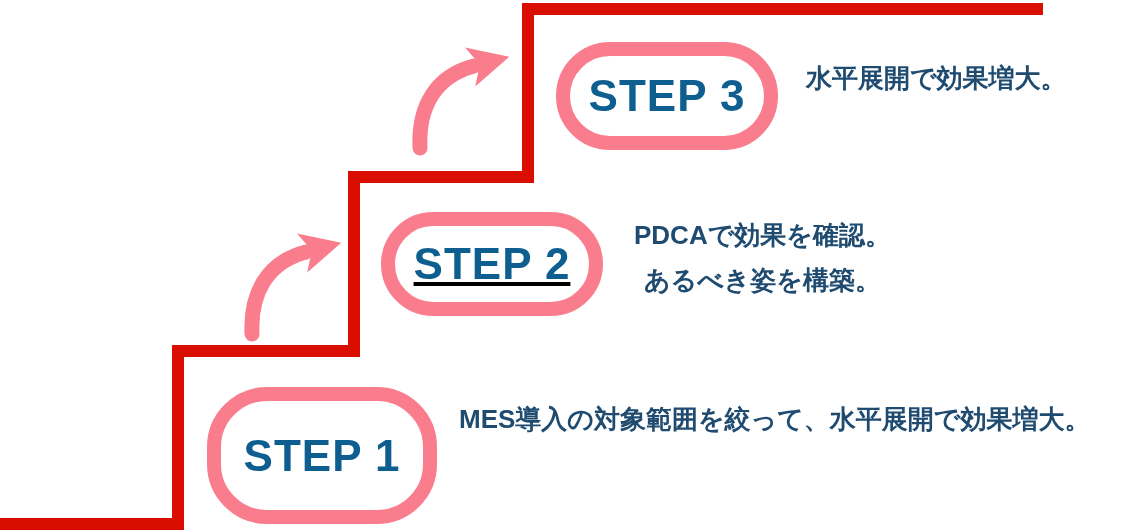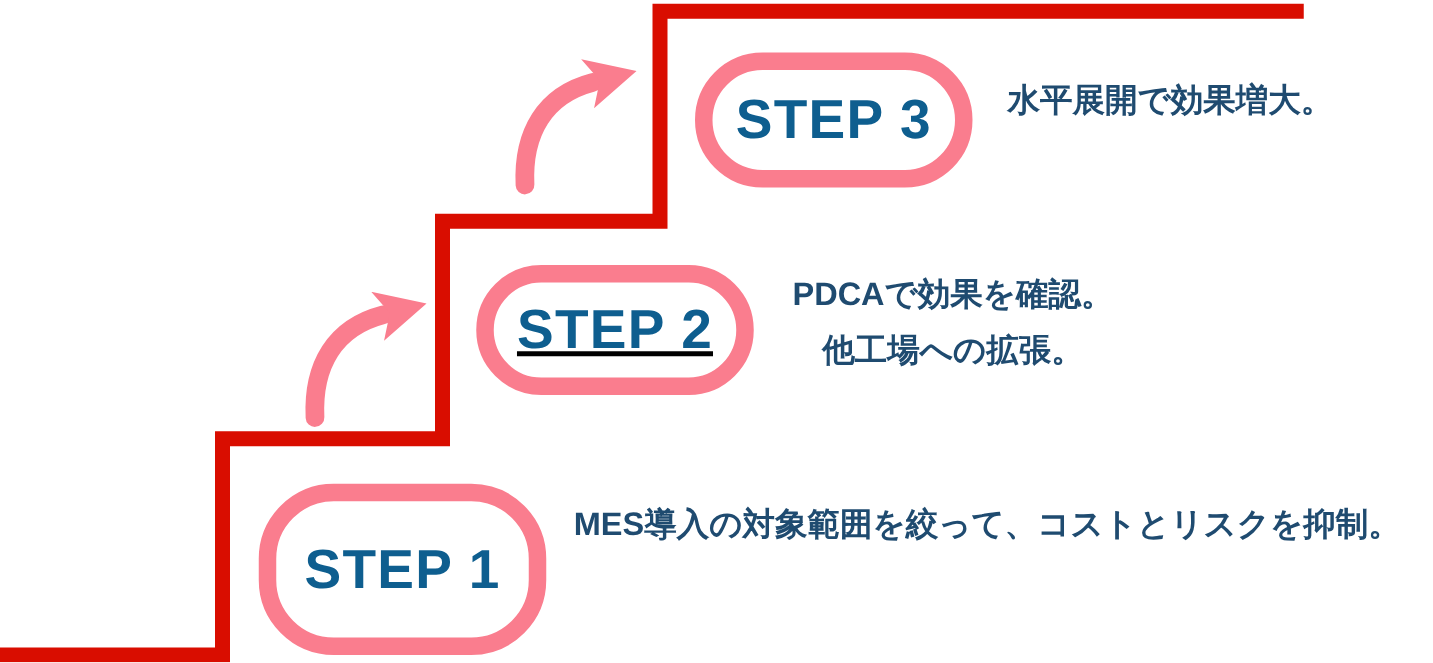--- a/index.html
+++ b/index.html
@@ -33,21 +33,21 @@
   .desc{
     position:absolute;
     color:#1F4B70;
     font-size:26px;
     font-weight:700;
     line-height:45px;
     white-space:nowrap;
   }
   .desc-1{left:459px;top:397px;}
   .desc-2{left:634px;top:213px;text-align:center;}
-  .desc-3{left:806px;top:58px;}
+  .desc-3{left:806px;top:58px;font-family:Liberation Mono, monospace;}
 </style>
 </head>
 <body>
 
 <div class="canvas">
 
   <svg class="layer" viewBox="0 0 1146 530" xmlns="http://www.w3.org/2000/svg">
     <defs>
       <marker id="ah" viewBox="0 0 10 10" refX="1" refY="5" markerWidth="2.7" markerHeight="2.7" orient="auto">
         <path d="M0,0 L10,5 L0,10 L2.5,5 Z" fill="#FA7D8E"></path>
@@ -67,25 +67,25 @@
 
   <div class="badge badge-2">
     <span class="label">STEP 2</span>
   </div>
 
   <div class="badge badge-3">
     <span class="label">STEP 3</span>
   </div>
 
   <div class="desc desc-1">
-    <div>MES導入の対象範囲を絞って、コストとリスクを抑制。</div>
+    <div>MES導入の対象範囲を絞って、水平展開で効果増大。</div>
   </div>
 
   <div class="desc desc-2">
     <div>PDCAで効果を確認。</div>
-    <div>他工場への拡張。</div>
+    <div>あるべき姿を構築。</div>
   </div>
 
   <div class="desc desc-3">
     <div>水平展開で効果増大。</div>
   </div>
 
 </div>
 
 </body></html>

